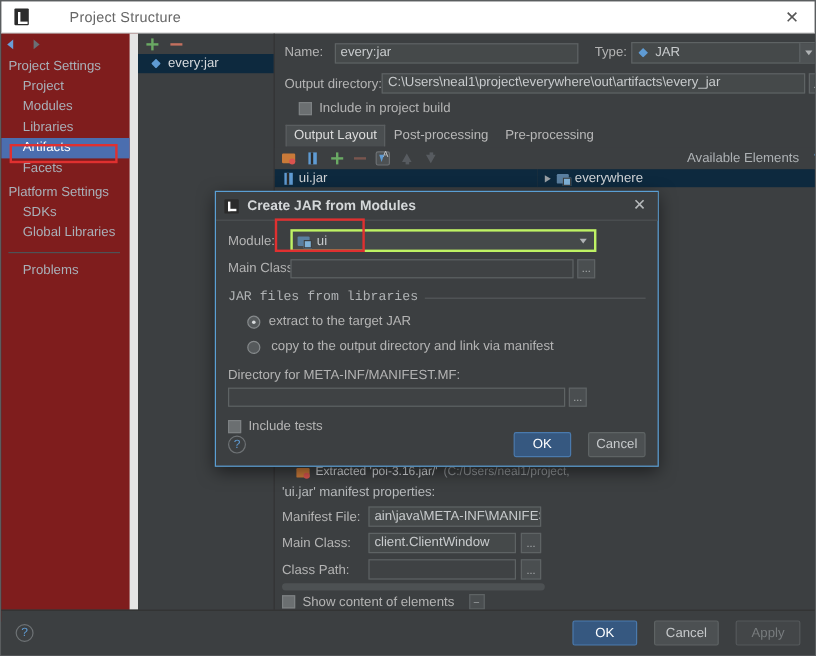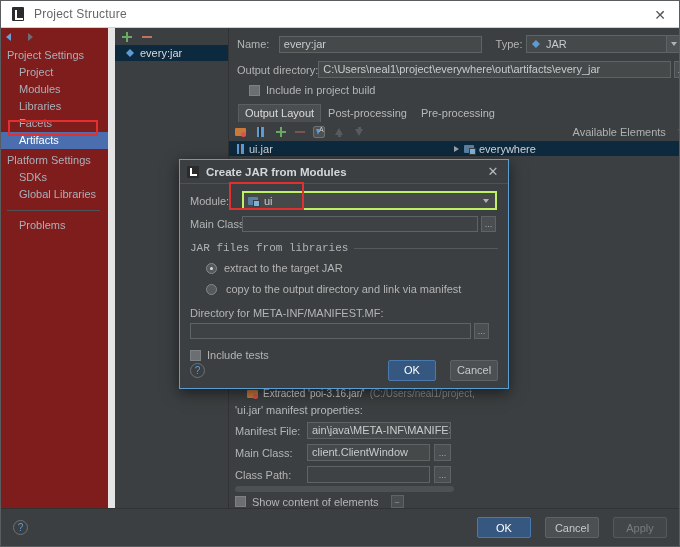--- a/index.html
+++ b/index.html
@@ -20,20 +20,21 @@
     border: 1px solid #5a5d5f;
     overflow: hidden;
   }
 
   
   .titlebar {
     position: absolute; left: 0; top: 0; width: 678px; height: 27px;
     background: #ffffff;
     display: flex; align-items: center;
     border-bottom: 1px solid #d0d0d0;
+    gap: 24px;
   }
   .titlebar .tb-icon {
     width: 16px; height: 16px; margin-left: 9px; margin-right: 8px;
     position: relative; flex: none;
   }
   .titlebar .tb-icon .ij {
     position: absolute; inset: 1px 2px;
     background: #2b2b2b; border-radius: 1px;
   }
   .titlebar .tb-icon .ij::after {
@@ -246,21 +247,21 @@
   .btn {
     min-width: 54px; height: 21px; font-size: 11px; border-radius: 2px;
     display: flex; align-items: center; justify-content: center; cursor: pointer;
     border: 1px solid #5e6364; background: #4c5052; color: #c6c9cb;
   }
   .btn.primary { background: #365880; border-color: #4a7aad; color: #ffffff; }
   .btn.disabled { color: #787c7e; background: #434648; border-color: #55595b; }
 
   
   .modal {
-    position: absolute; left: 178px; top: 158px; width: 330px; height: 230px;
+    position: absolute; left: 178px; top: 158px; width: 370px; height: 230px;
     background: #3c3f41; border: 1px solid #5a9fd4; z-index: 30;
     box-shadow: 0 4px 14px rgba(0,0,0,.55);
   }
   .modal-title {
     height: 24px; background: #3c3f41; display: flex; align-items: center;
     padding-left: 7px; gap: 7px; border-bottom: 1px solid #4e5254;
   }
   .modal-title .m-ico { width: 12px; height: 12px; background: #2b2b2b; position: relative; border-radius: 1px; }
   .modal-title .m-ico::after {
     content: ""; position: absolute; left: 3px; top: 2px; width: 5px; height: 6px;
@@ -311,22 +312,22 @@
     <div class="nav">
       <div class="nav-toolbar">
         <div class="arrow-ico arrow-left"></div>
         <div class="arrow-ico arrow-right"></div>
       </div>
 
       <div class="nav-group">Project Settings</div>
       <div class="nav-item">Project</div>
       <div class="nav-item">Modules</div>
       <div class="nav-item">Libraries</div>
+      <div class="nav-item selected">Artifacts</div>
       <div class="nav-item">Facets</div>
-      <div class="nav-item selected">Artifacts</div>
 
       <div class="nav-group">Platform Settings</div>
       <div class="nav-item">SDKs</div>
       <div class="nav-item">Global Libraries</div>
 
       <div class="nav-sep"></div>
       <div class="nav-item">Problems</div>
     </div>
 
     <div class="midpanel">

